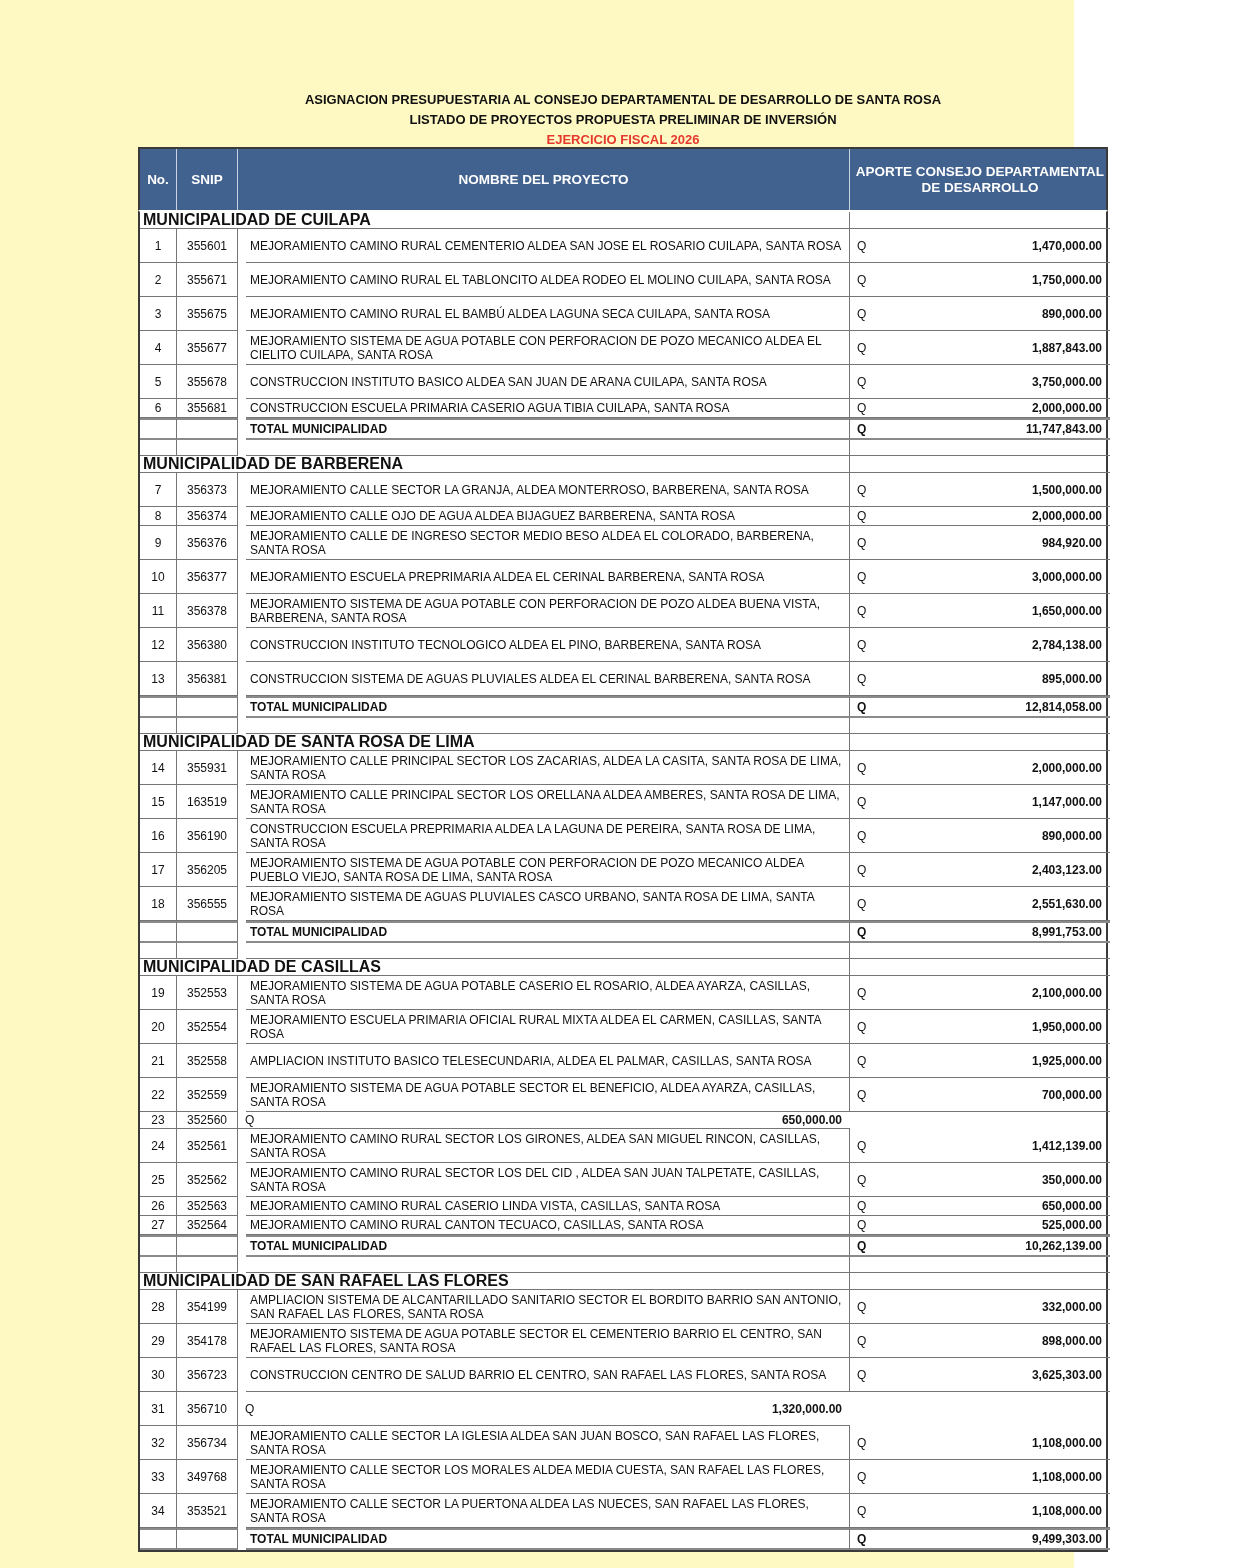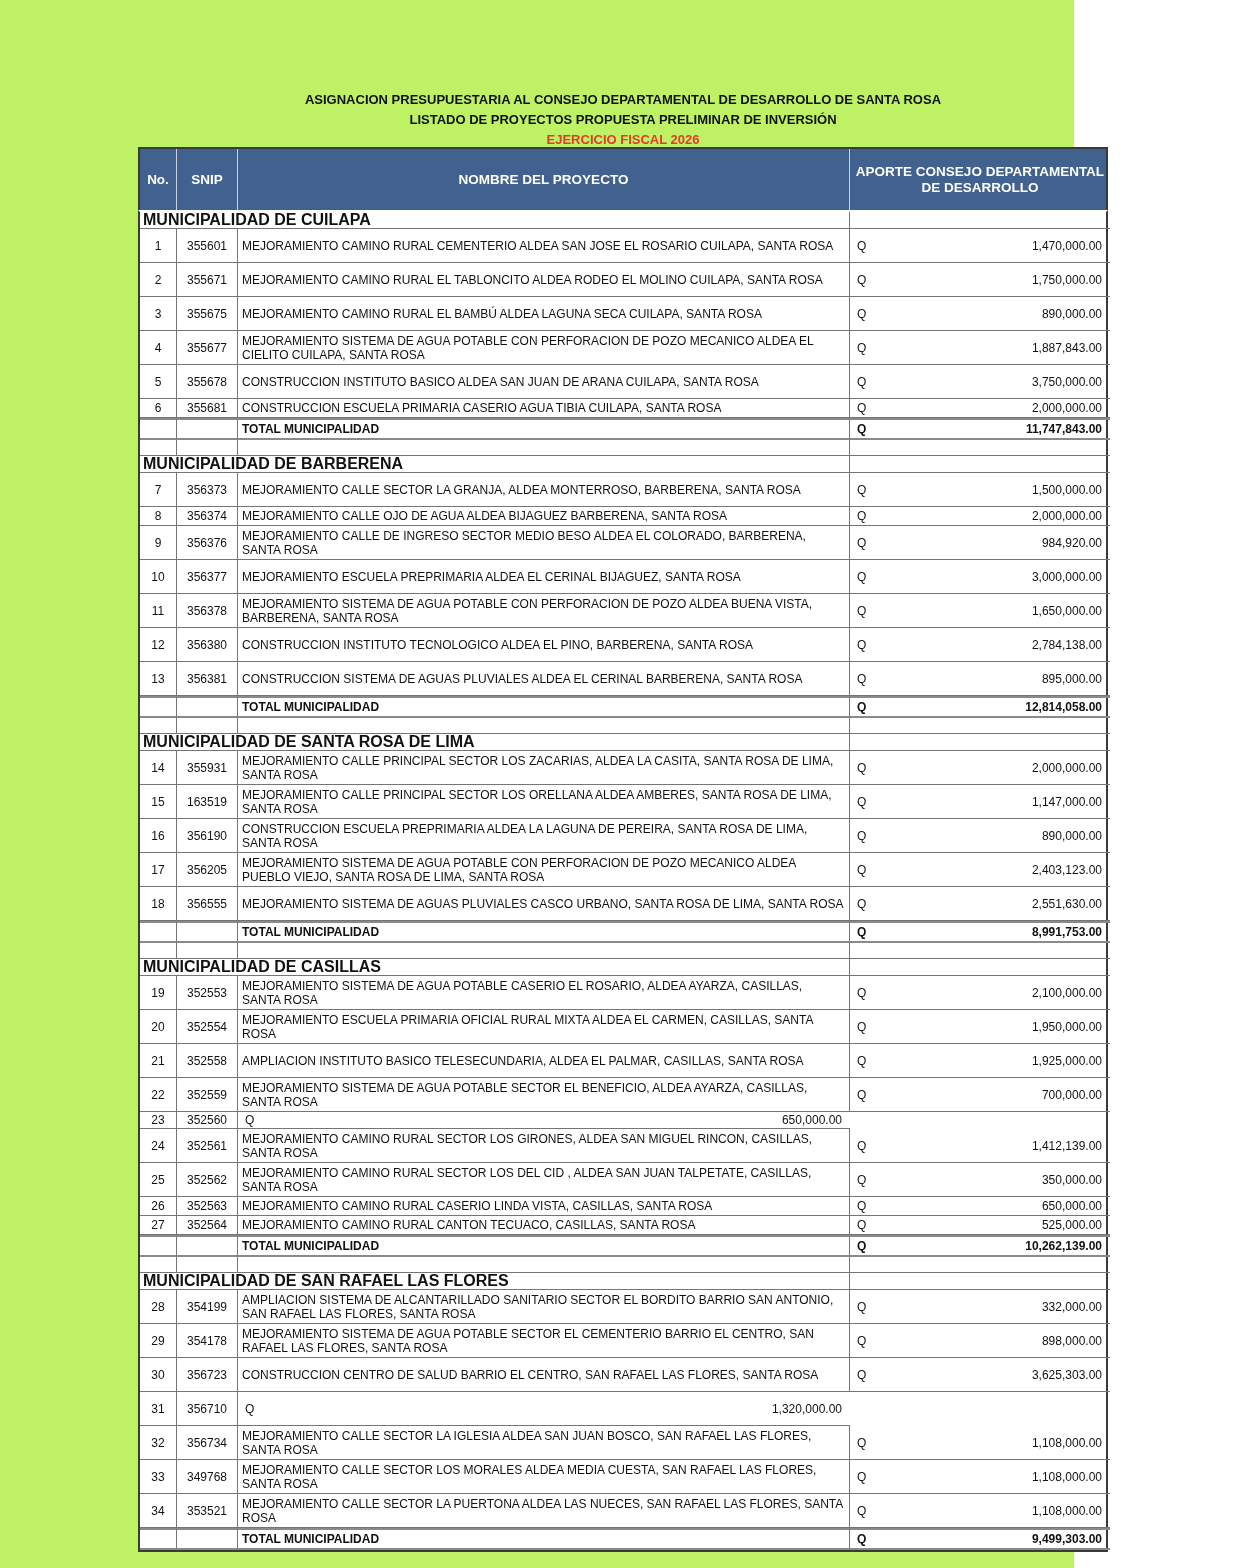--- a/index.html
+++ b/index.html
@@ -4,21 +4,21 @@
 <style>
   * { margin:0; padding:0; box-sizing:border-box; }
   html,body { background:#ffffff; }
   body {
     width:1246px; height:1568px;
     font-family:"Liberation Sans", sans-serif;
     color:#111111;
     position:relative;
     overflow:hidden;
   }
-  .page { position:absolute; left:0; top:0; width:1074px; height:1568px; background:#bef264;padding-left:32px; }
+  .page { position:absolute; left:0; top:0; width:1074px; height:1568px; background:#fef9c3;padding-left:32px; }
 
   .title-block {
     position:absolute; left:138px; top:90px; width:970px;
     text-align:center; font-weight:bold; font-size:13px; line-height:20px;
     color:#111111;
   }
   .title-red { color:#e5392d; }
 
   .tbl { position:absolute; left:138px; top:147px; width:970px; }
 
@@ -58,23 +58,23 @@
 
   .section-row { min-height:17px; }
   .section-row .sec-name {
     grid-column:1 / span 3;
     font-weight:bold; font-size:16px;
     padding:1px 3px;
   }
   .data-row { min-height:34px; }
   .data-row.compact { min-height:16px; }
   .cell.no, .cell.snip { justify-content:center; text-align:center; }
-  .cell.name { padding:2px 5px 2px 4px; }
+  .cell.name { padding:2px 5px 2px 4px;margin-left:8px; }
   .cell.amount { justify-content:space-between; padding:1px 8px 1px 7px; }
-  .cell.amount .amt-val { text-align:left; }
+  .cell.amount .amt-val { text-align:left;font-weight:bold; }
 
   .total-row { min-height:18px; font-weight:bold; }
   .total-row .cell { border-top:2px solid #8a8a8a; border-bottom:2px solid #8a8a8a; }
   .total-row .cell.name { font-size:12px;text-align:center; }
 
   .spacer-row { min-height:16px; }
 </style>
 </head>
 <body>
 
@@ -194,21 +194,21 @@
           <div class="cell snip">356376</div>
           <div class="cell name">MEJORAMIENTO CALLE DE INGRESO SECTOR MEDIO BESO ALDEA EL COLORADO, BARBERENA, SANTA ROSA</div>
           <div class="cell amount ">
             <span class="amt-q">Q</span>
             <span class="amt-val">984,920.00</span>
           </div>
         </div>
         <div class="grid-row data-row">
           <div class="cell no">10</div>
           <div class="cell snip">356377</div>
-          <div class="cell name">MEJORAMIENTO ESCUELA PREPRIMARIA ALDEA EL CERINAL BIJAGUEZ, SANTA ROSA</div>
+          <div class="cell name">MEJORAMIENTO ESCUELA PREPRIMARIA ALDEA EL CERINAL BARBERENA, SANTA ROSA</div>
           <div class="cell amount ">
             <span class="amt-q">Q</span>
             <span class="amt-val">3,000,000.00</span>
           </div>
         </div>
         <div class="grid-row data-row">
           <div class="cell no">11</div>
           <div class="cell snip">356378</div>
           <div class="cell name">MEJORAMIENTO SISTEMA DE AGUA POTABLE CON PERFORACION DE POZO ALDEA BUENA VISTA, BARBERENA, SANTA ROSA</div>
           <div class="cell amount ">

